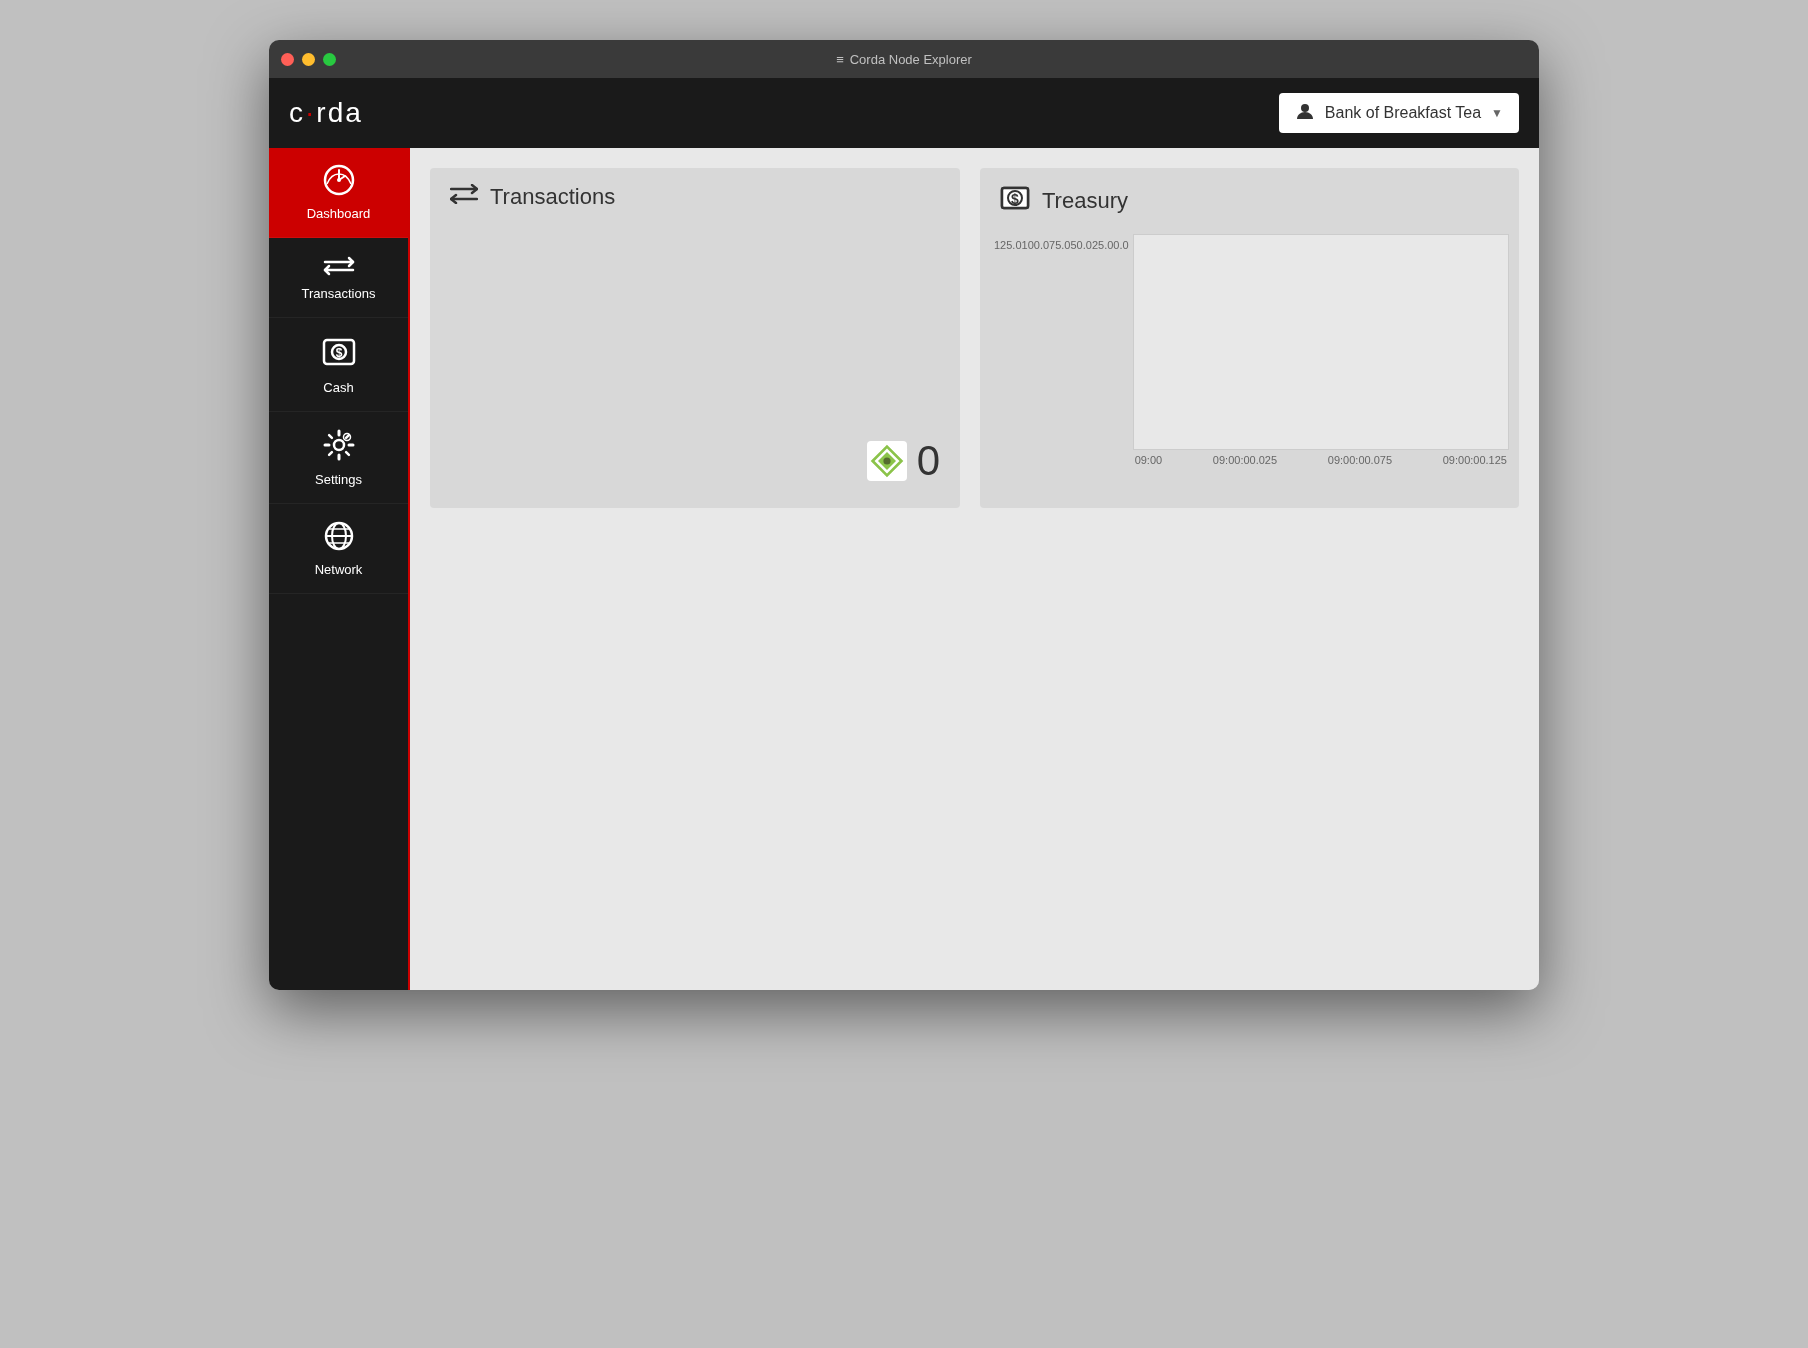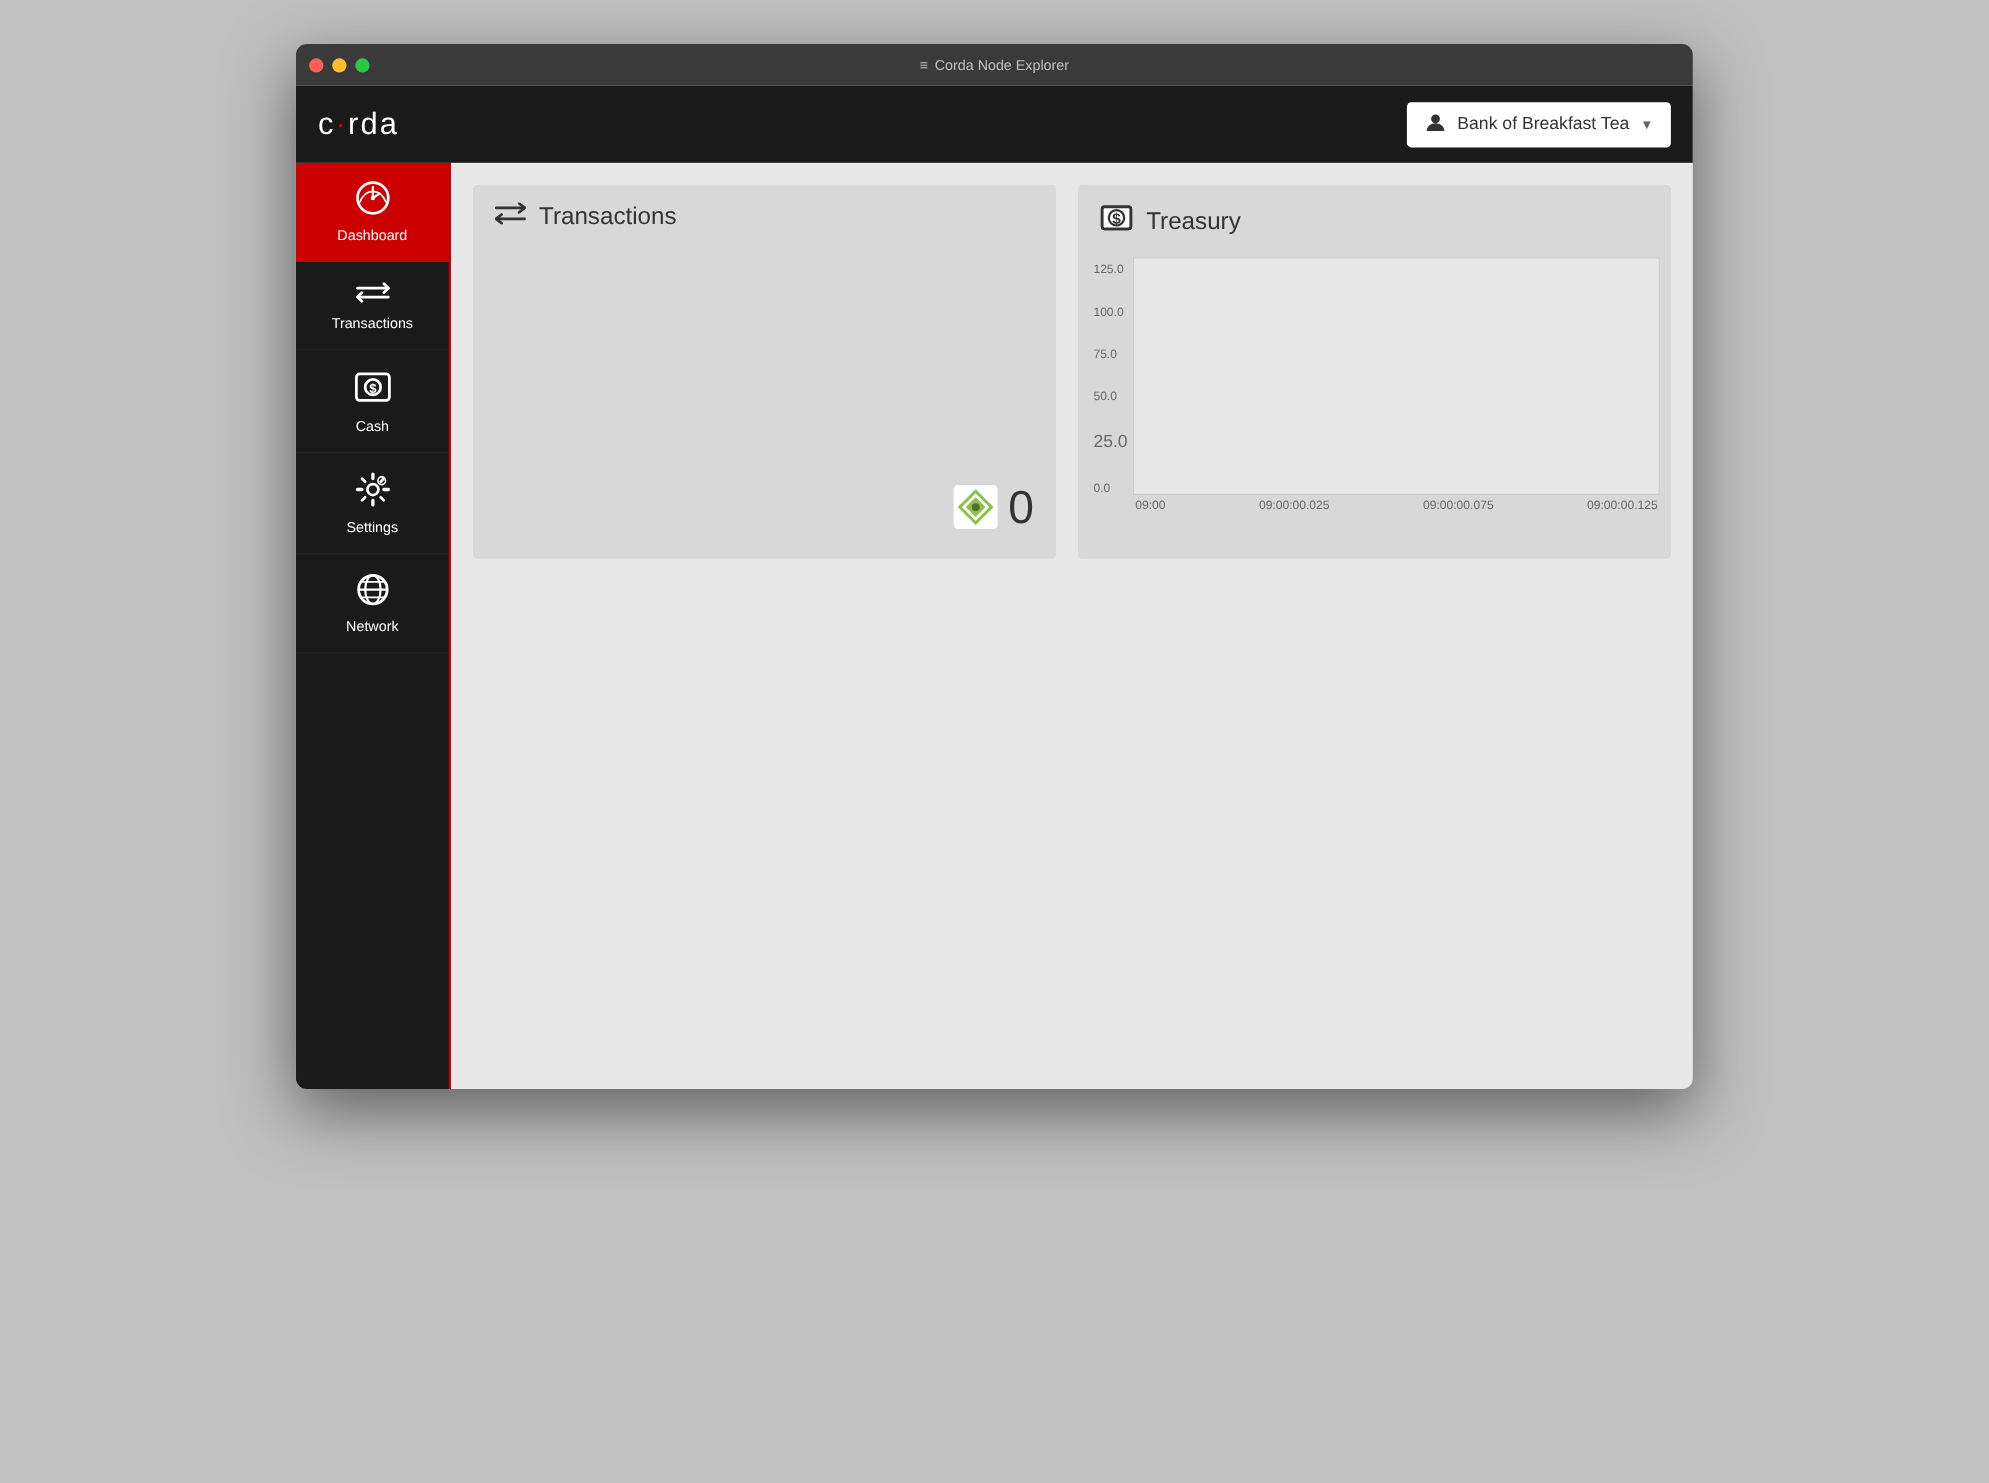--- a/index.html
+++ b/index.html
@@ -390,26 +390,26 @@
                   <text x="15" y="20" text-anchor="middle" fill="#333" font-size="14" font-weight="bold">$</text>
                   <circle cx="15" cy="14" r="7" stroke="#333" stroke-width="2" fill="none"></circle>
                 </svg>
               </span>
               <span>Treasury</span>
             </div>
             <div class="treasury-body">
 
               <div style="display:flex; align-items:stretch; height:240px;">
 
-                <div style="display:flex; flex-direction:column; justify-content:space-between; padding: 5px 4px 24px 4px; min-width:40px;">
+                <div style="display:flex; flex-direction:row; justify-content:space-between; padding: 5px 4px 24px 4px; min-width:40px;">
                   <span style="font-size:11px;color:#666;">125.0</span>
                   <span style="font-size:11px;color:#666;">100.0</span>
                   <span style="font-size:11px;color:#666;">75.0</span>
                   <span style="font-size:11px;color:#666;">50.0</span>
-                  <span style="font-size:16px;color:#666;">25.0</span>
+                  <span style="font-size:11px;color:#666;">25.0</span>
                   <span style="font-size:11px;color:#666;">0.0</span>
                 </div>
 
                 <div style="flex:1; display:flex; flex-direction:column;">
                   <div style="flex:1; background:#e8e8e8; border:1px solid #ccc; margin-bottom:4px;">
                   </div>
 
                   <div style="display:flex; justify-content:space-between; padding:0 2px; height:20px;text-align:right;">
                     <span style="font-size:11px;color:#666;">09:00</span>
                     <span style="font-size:11px;color:#666;">09:00:00.025</span>

